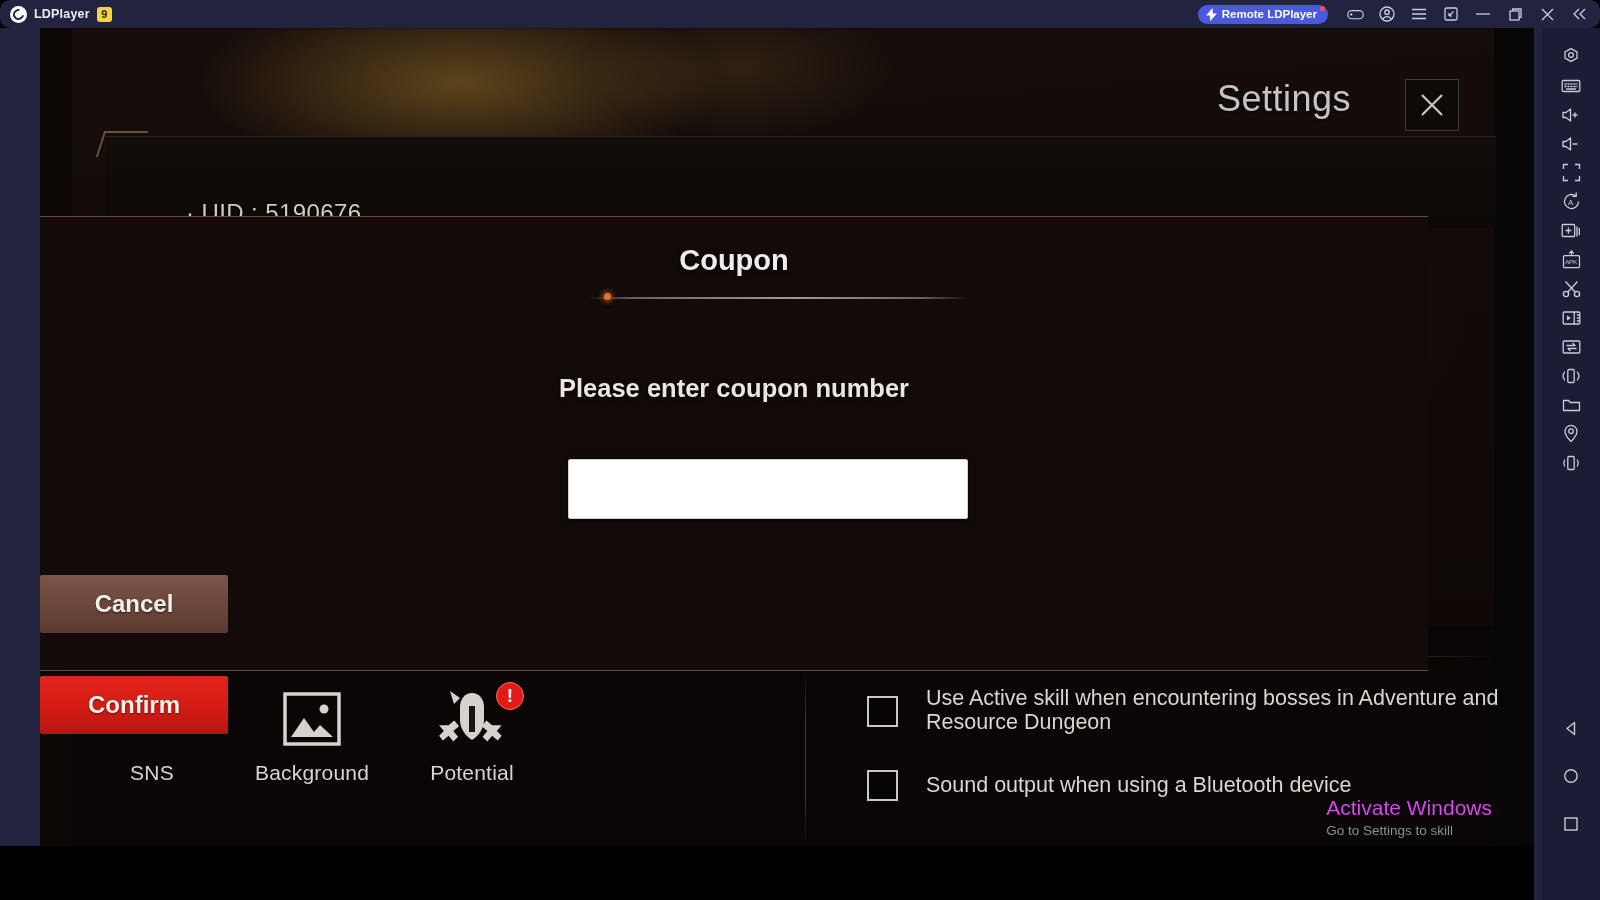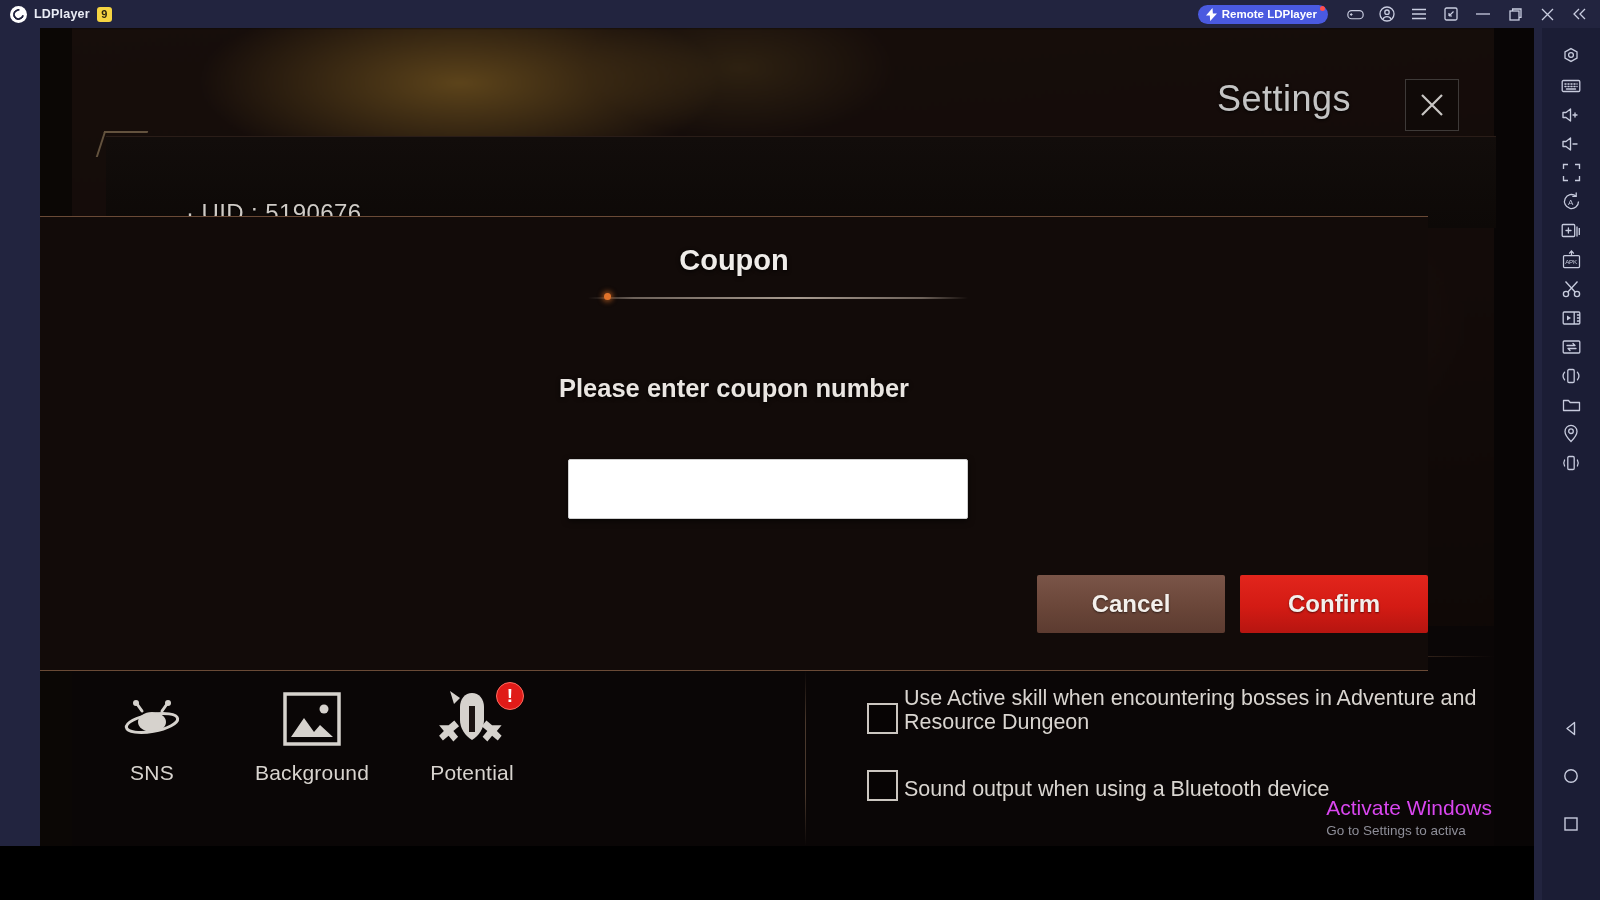--- a/index.html
+++ b/index.html
@@ -10,20 +10,21 @@
     overflow: hidden;
   }
   #app { position: relative; width: 1600px; height: 900px; background: #000; }
 
   
   .titlebar {
     position: absolute; top: 0; left: 0; width: 1600px; height: 28px;
     background: #22243f;
     display: flex; align-items: center;
     z-index: 60;
+    border-radius: 10px;
   }
   .tb-left { display: flex; align-items: center; gap: 7px; padding-left: 10px; }
   .ld-logo {
     width: 17px; height: 17px; border-radius: 50%;
     background: #ffffff;
     position: relative;
     display: flex; align-items: center; justify-content: center;
   }
   .ld-logo:after {
     content: ""; position: absolute;
@@ -156,21 +157,21 @@
     display: flex; align-items: center; justify-content: center;
     border: 1px solid #ff6b60;
   }
 
   .vsep {
     position: absolute; left: 733px; top: 44px; width: 1px; height: 176px;
     background: linear-gradient(180deg, rgba(120,90,60,0), #4a382c 30%, #4a382c 70%, rgba(120,90,60,0));
   }
 
   .check-list { position: absolute; left: 795px; top: 60px; width: 640px; }
-  .check-item { display: flex; align-items: flex-end; gap: 6px; margin-bottom: 34px; }
+  .check-item { display: flex; align-items: center; gap: 28px; margin-bottom: 34px; }
   .chk-box {
     width: 31px; height: 31px; border: 2px solid #cbc6c0;
     background: rgba(0,0,0,.25); flex: none; margin-top: 2px;
   }
   .chk-label { color: #d9d5d0; font-size: 21.5px; line-height: 1.12; }
 
   
   .activate-wm {
     position: absolute; right: 42px; bottom: 8px;
     text-align: left; color: #9a9aa3; pointer-events: none;
@@ -211,21 +212,21 @@
     position: absolute; left: 528px; top: 242px;
     width: 400px; height: 60px;
     background: #ffffff; border: 1px solid #cfcfcf; border-radius: 2px;
     font-family: "Liberation Sans", sans-serif; font-size: 22px;
     color: #111; padding: 0 12px;
     box-shadow: 0 2px 6px rgba(0,0,0,.6);
     outline: none;
   }
   .coupon-actions {
     position: absolute; top: 358px; left: 0; right: 0;
-    display: flex; justify-content: flex-end; gap: 15px;
+    display: flex; justify-content: flex-start; gap: 43px; flex-direction: column;
   }
   .btn {
     width: 188px; height: 58px;
     display: flex; align-items: center; justify-content: center;
     color: #f4f0ec; font-size: 24px; font-weight: bold;
     border: none; border-radius: 2px;
     font-family: "Liberation Sans", sans-serif;
     text-shadow: 0 1px 2px rgba(0,0,0,.55);
   }
   .btn-cancel { background: linear-gradient(180deg, #7a5548 0%, #6a4639 55%, #5c3b30 100%); }
@@ -419,21 +420,21 @@
         <input class="coupon-input" type="text" placeholder="" style="">
         <div class="coupon-actions">
           <button class="btn btn-cancel">Cancel</button>
           <button class="btn btn-confirm">Confirm</button>
         </div>
       </div>
     </div>
 
     <div class="activate-wm">
       <div class="l1">Activate Windows</div>
-      <div class="l2">Go to Settings to activa</div>
+      <div class="l2">Go to Settings to skill</div>
     </div>
   </div>
 
   <div class="bottom-strip"></div>
 
   <div class="sidebar">
     <div class="sidebar-inner">
       <div class="sb-icon" style="margin-top:14px">
         <svg width="20" height="20" viewBox="0 0 20 20" fill="none" stroke="currentColor" stroke-width="1.3">
           <path d="M10 1.6l6 3.3v6.2l-6 3.3-6-3.3V4.9z"></path>

